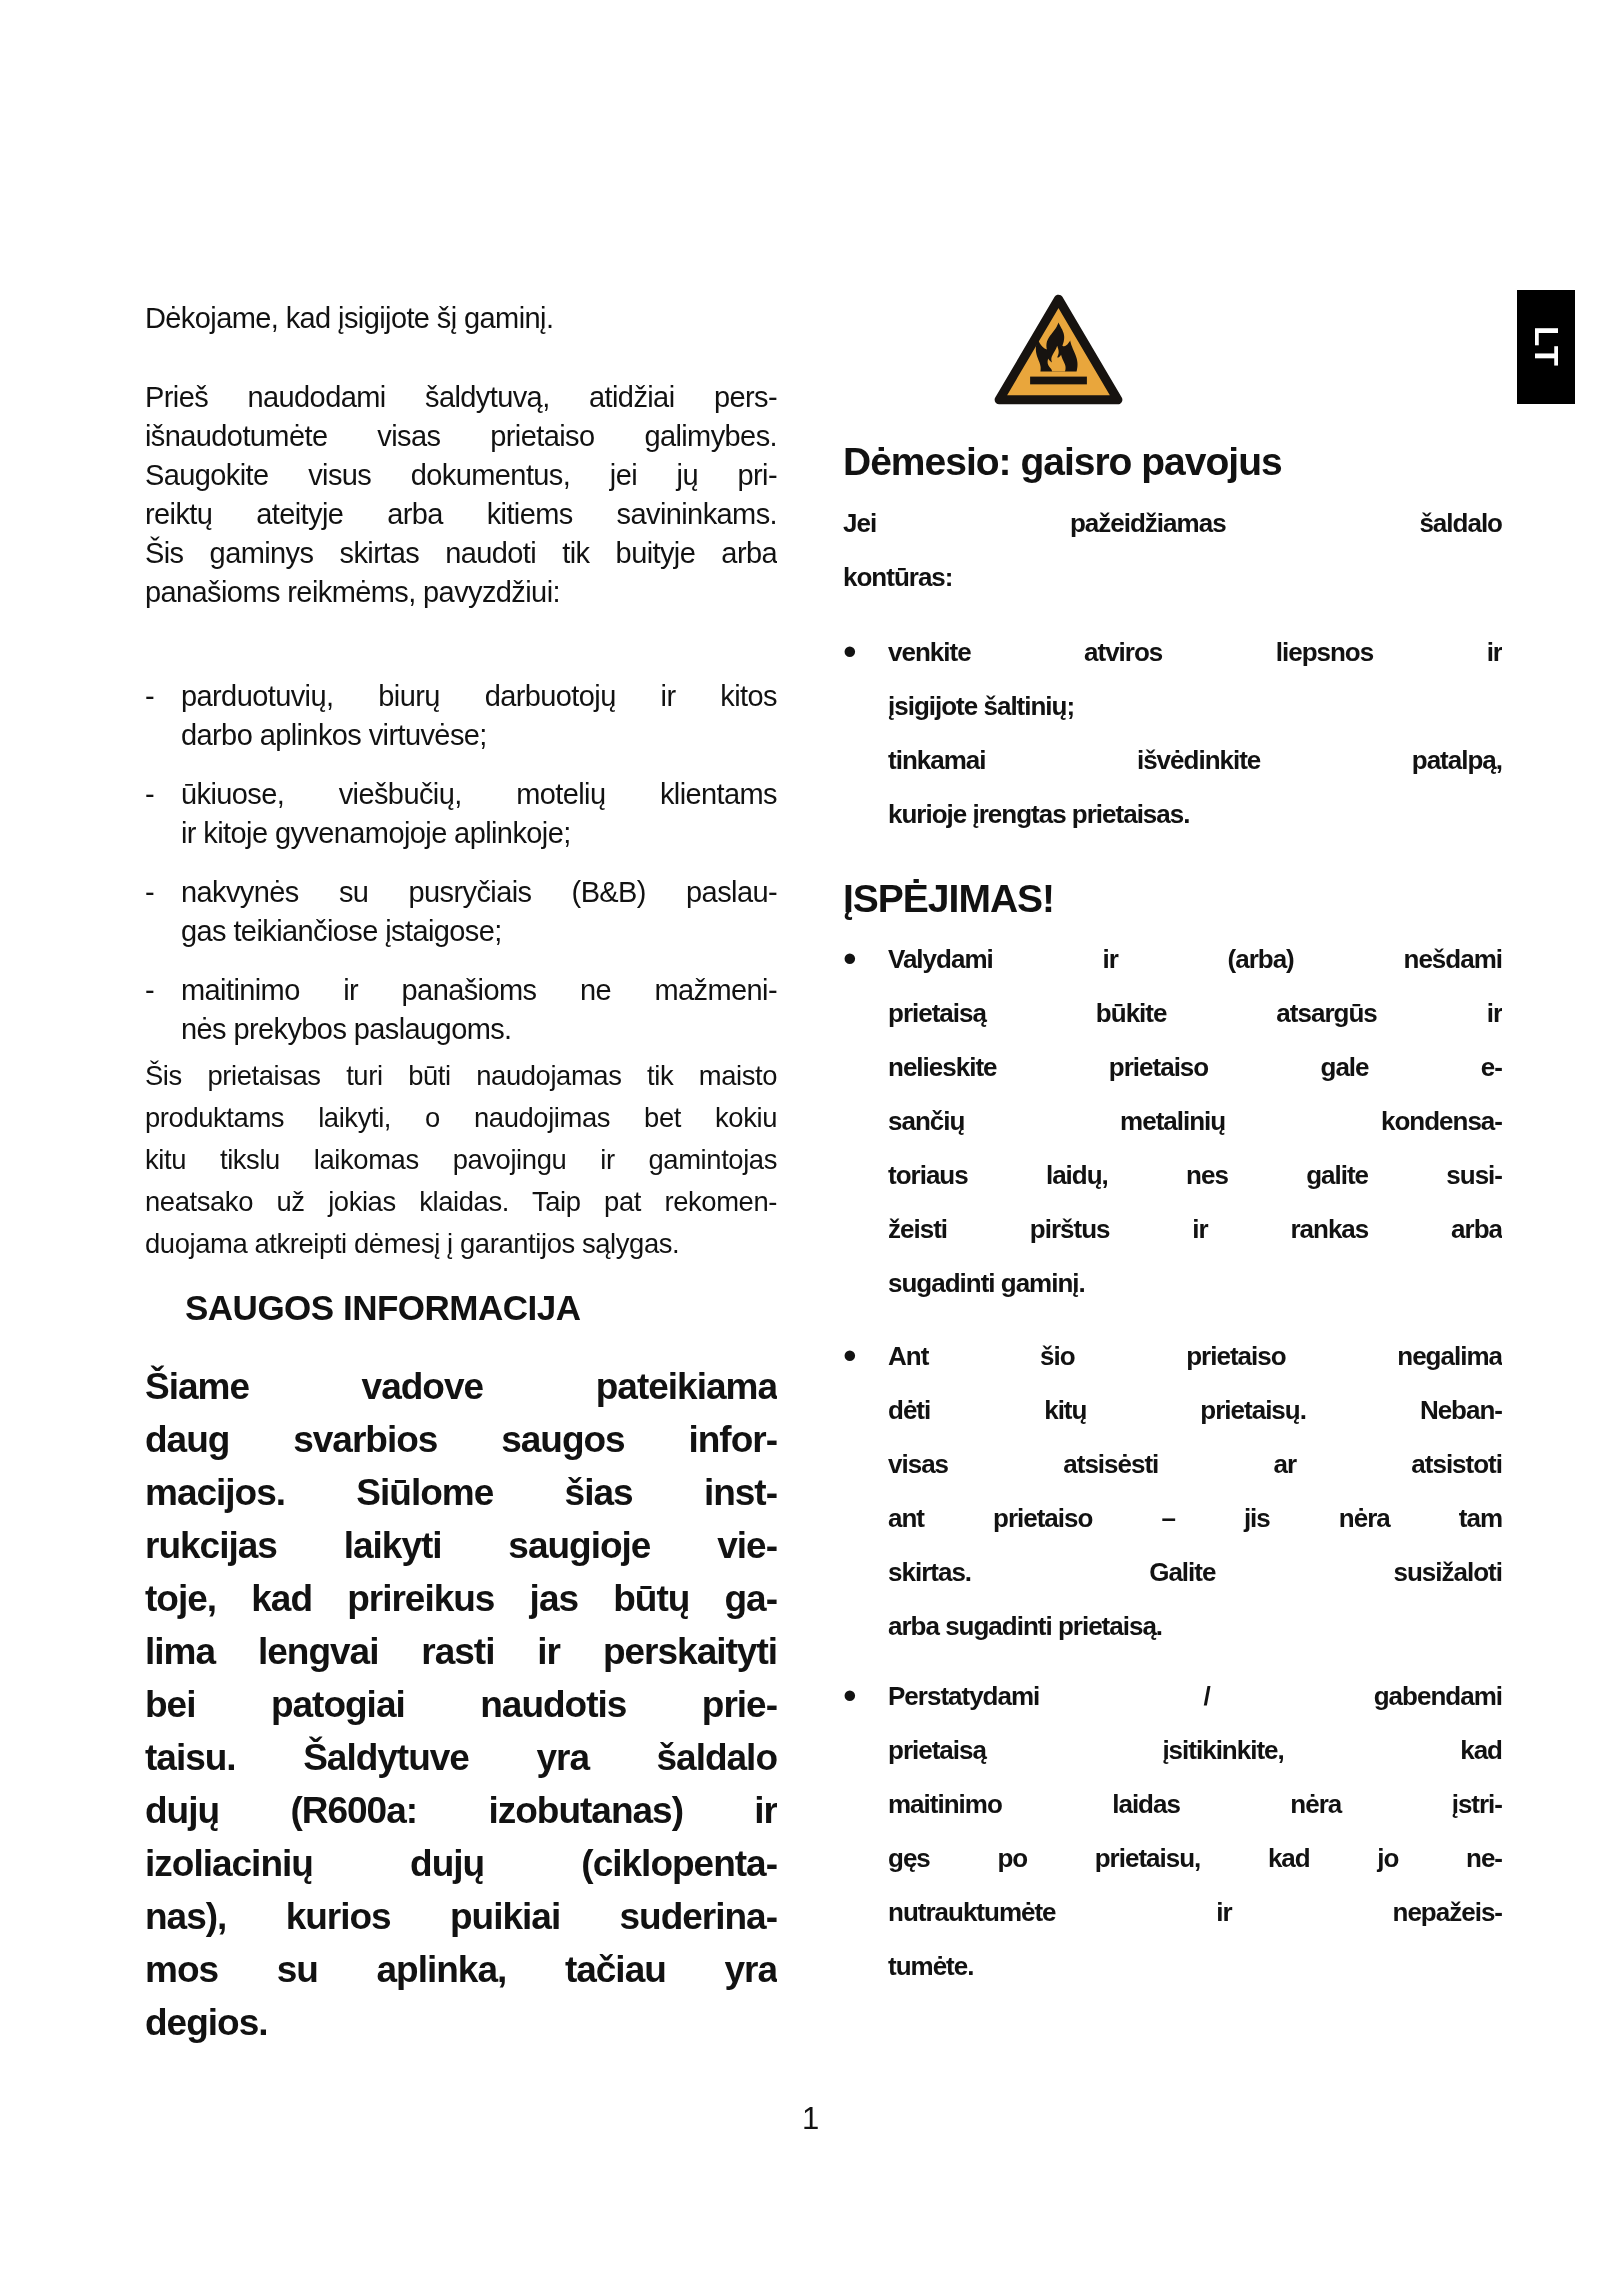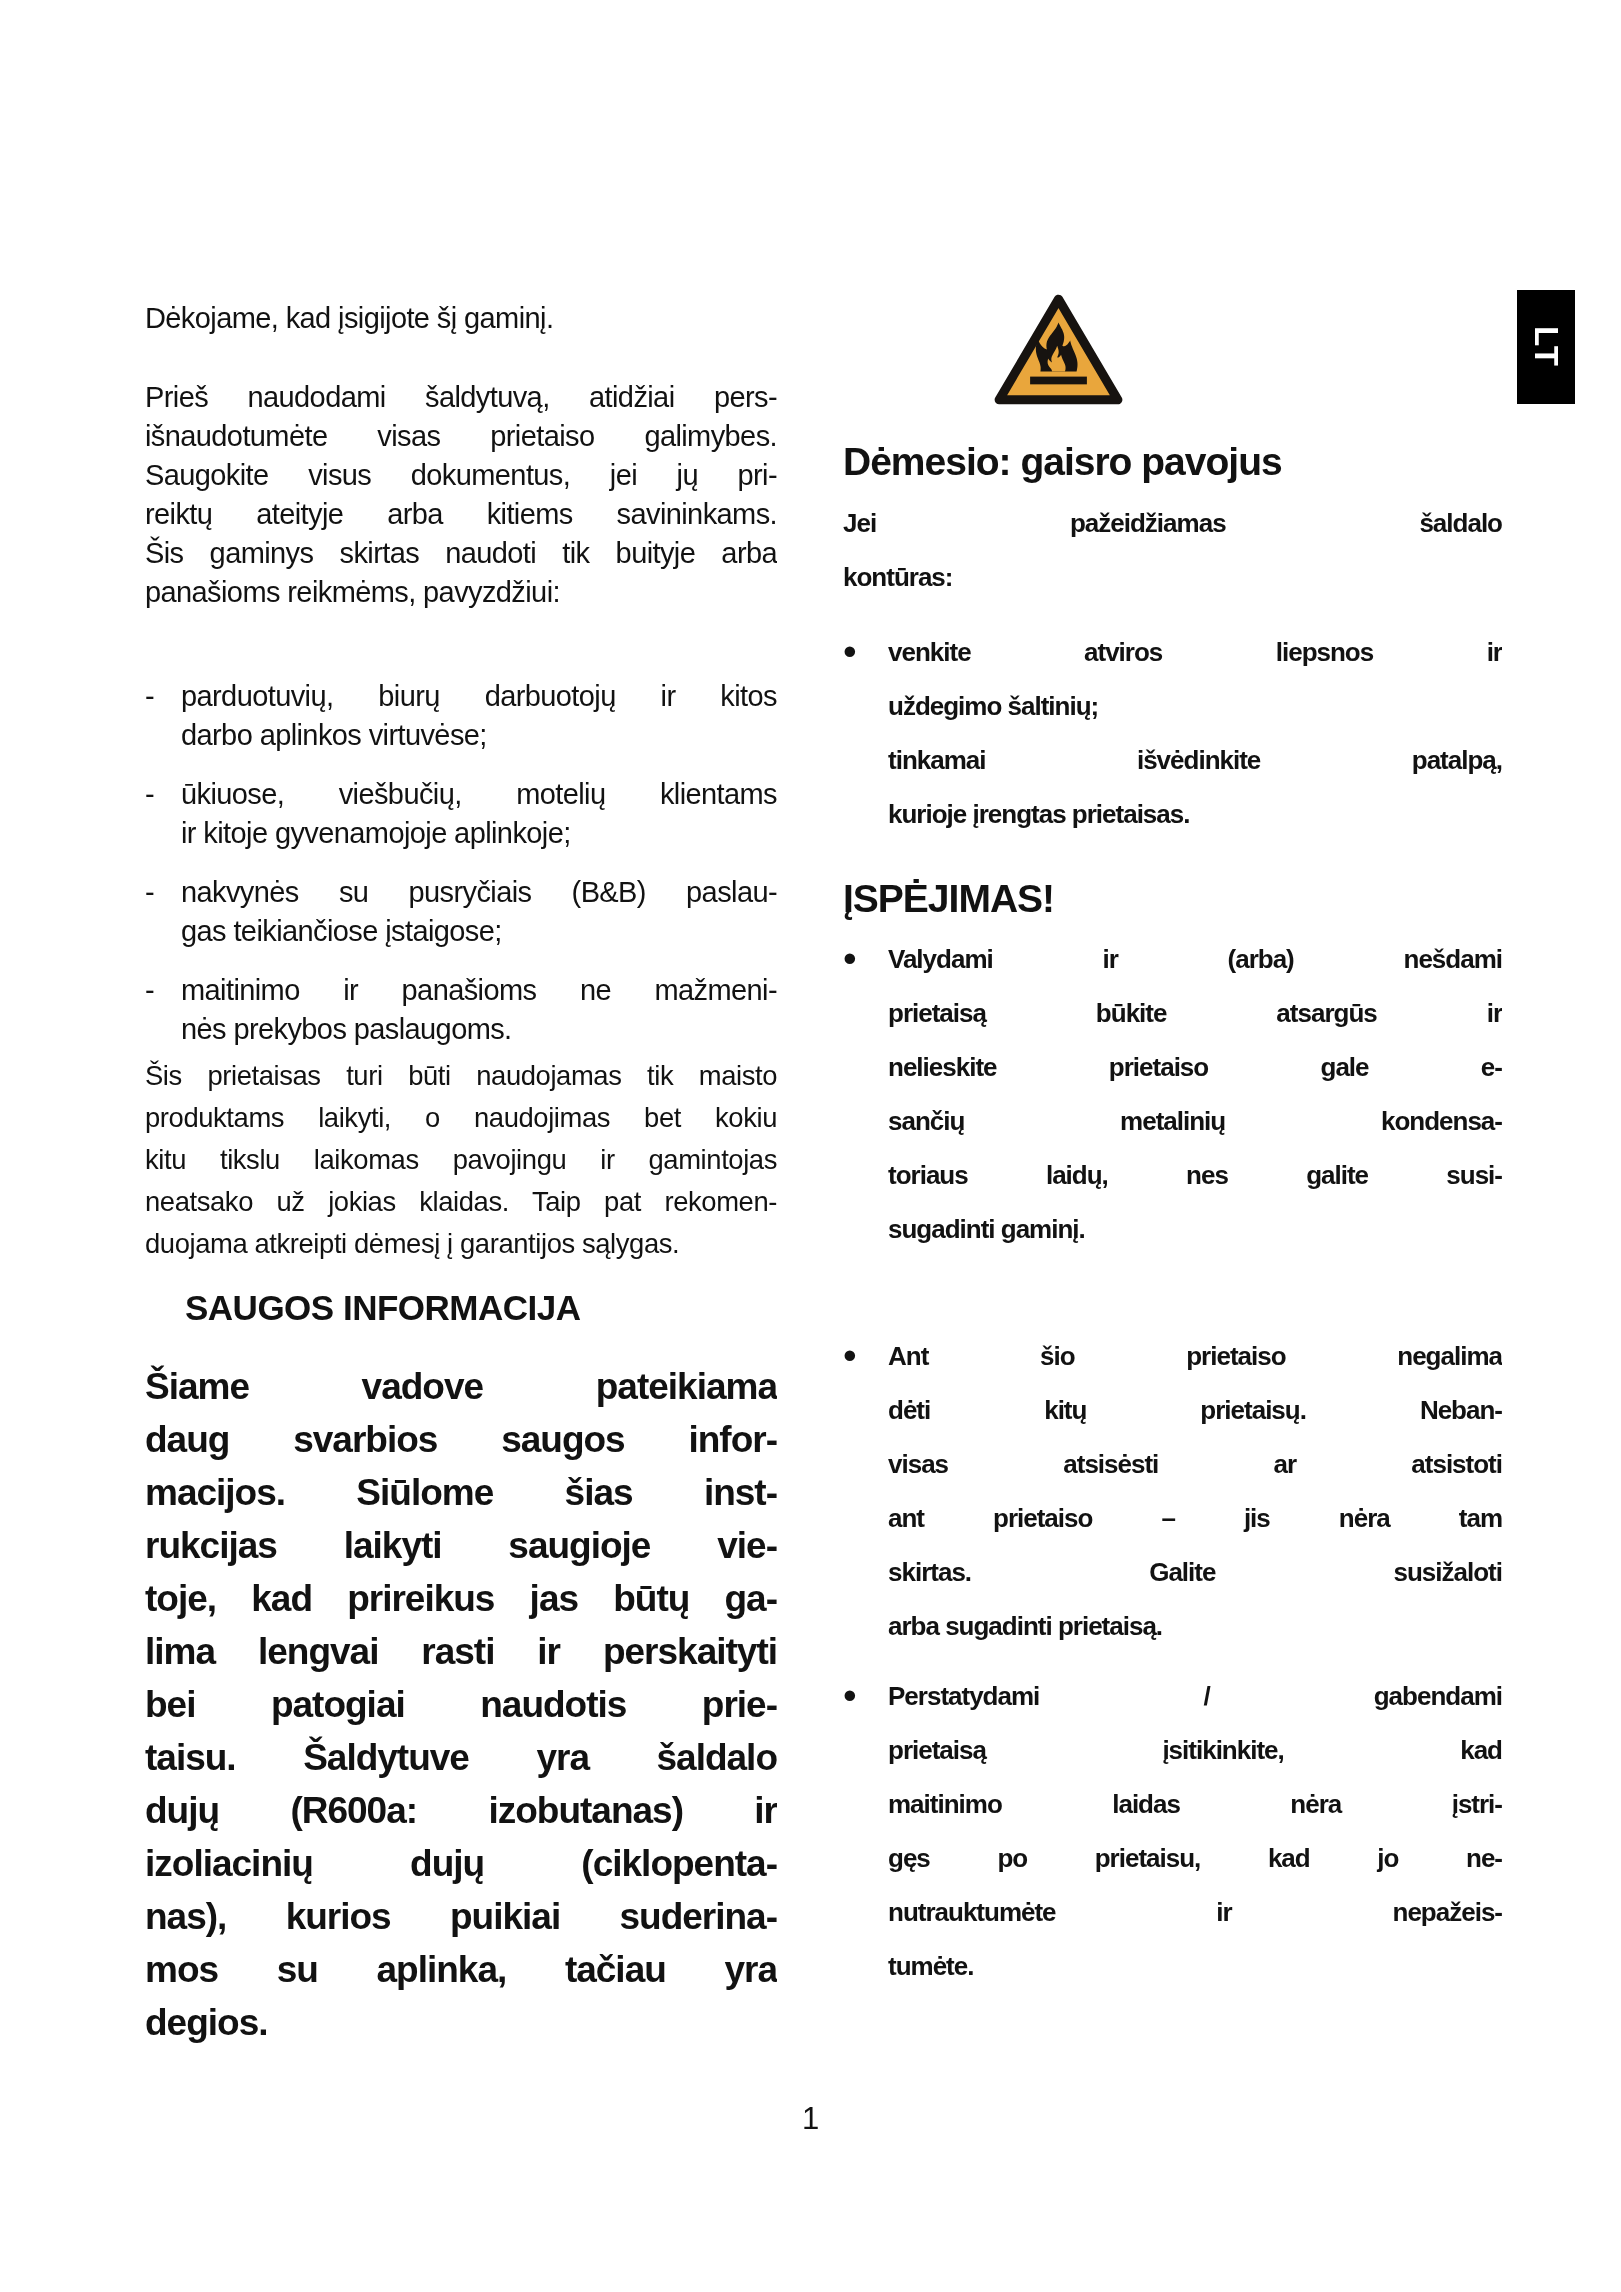--- a/index.html
+++ b/index.html
@@ -150,41 +150,42 @@
 
     <div class="block lines t-boldr" style="top:496px">
         <div class="ln">Jei pažeidžiamas šaldalo</div>
         <div class="ln last">kontūras:</div>
       </div>
 
     <div class="list-item indent-right" style="top:625px">
       <span class="marker marker-dot">•</span>
       <div class="lines t-boldr">
           <div class="ln">venkite atviros liepsnos ir</div>
-          <div class="ln last">uždegimo šaltinių;</div>
+          <div class="ln last">įsigijote šaltinių;</div>
         </div>
     </div>
     <div class="list-item indent-right" style="top:733px">
       <span class="marker marker-dot"></span>
       <div class="lines t-boldr">
           <div class="ln">tinkamai išvėdinkite patalpą,</div>
           <div class="ln last">kurioje įrengtas prietaisas.</div>
         </div>
     </div>
 
     <div class="block h-right" style="top:872px">ĮSPĖJIMAS!</div>
 
     <div class="list-item indent-right" style="top:932px">
       <span class="marker marker-dot">•</span>
       <div class="lines t-boldr">
           <div class="ln">Valydami ir (arba) nešdami</div>
           <div class="ln">prietaisą būkite atsargūs ir</div>
           <div class="ln">nelieskite prietaiso gale e-</div>
           <div class="ln">sančių metalinių kondensa-</div>
           <div class="ln">toriaus laidų, nes galite susi-</div>
+          <div class="ln">žeisti pirštus ir rankas arba</div>
           <div class="ln last">sugadinti gaminį.</div>
         </div>
     </div>
     <div class="list-item indent-right" style="top:1329px">
       <span class="marker marker-dot">•</span>
       <div class="lines t-boldr">
           <div class="ln">Ant šio prietaiso negalima</div>
           <div class="ln">dėti kitų prietaisų. Neban-</div>
           <div class="ln">visas atsisėsti ar atsistoti</div>
           <div class="ln">ant prietaiso – jis nėra tam</div>

